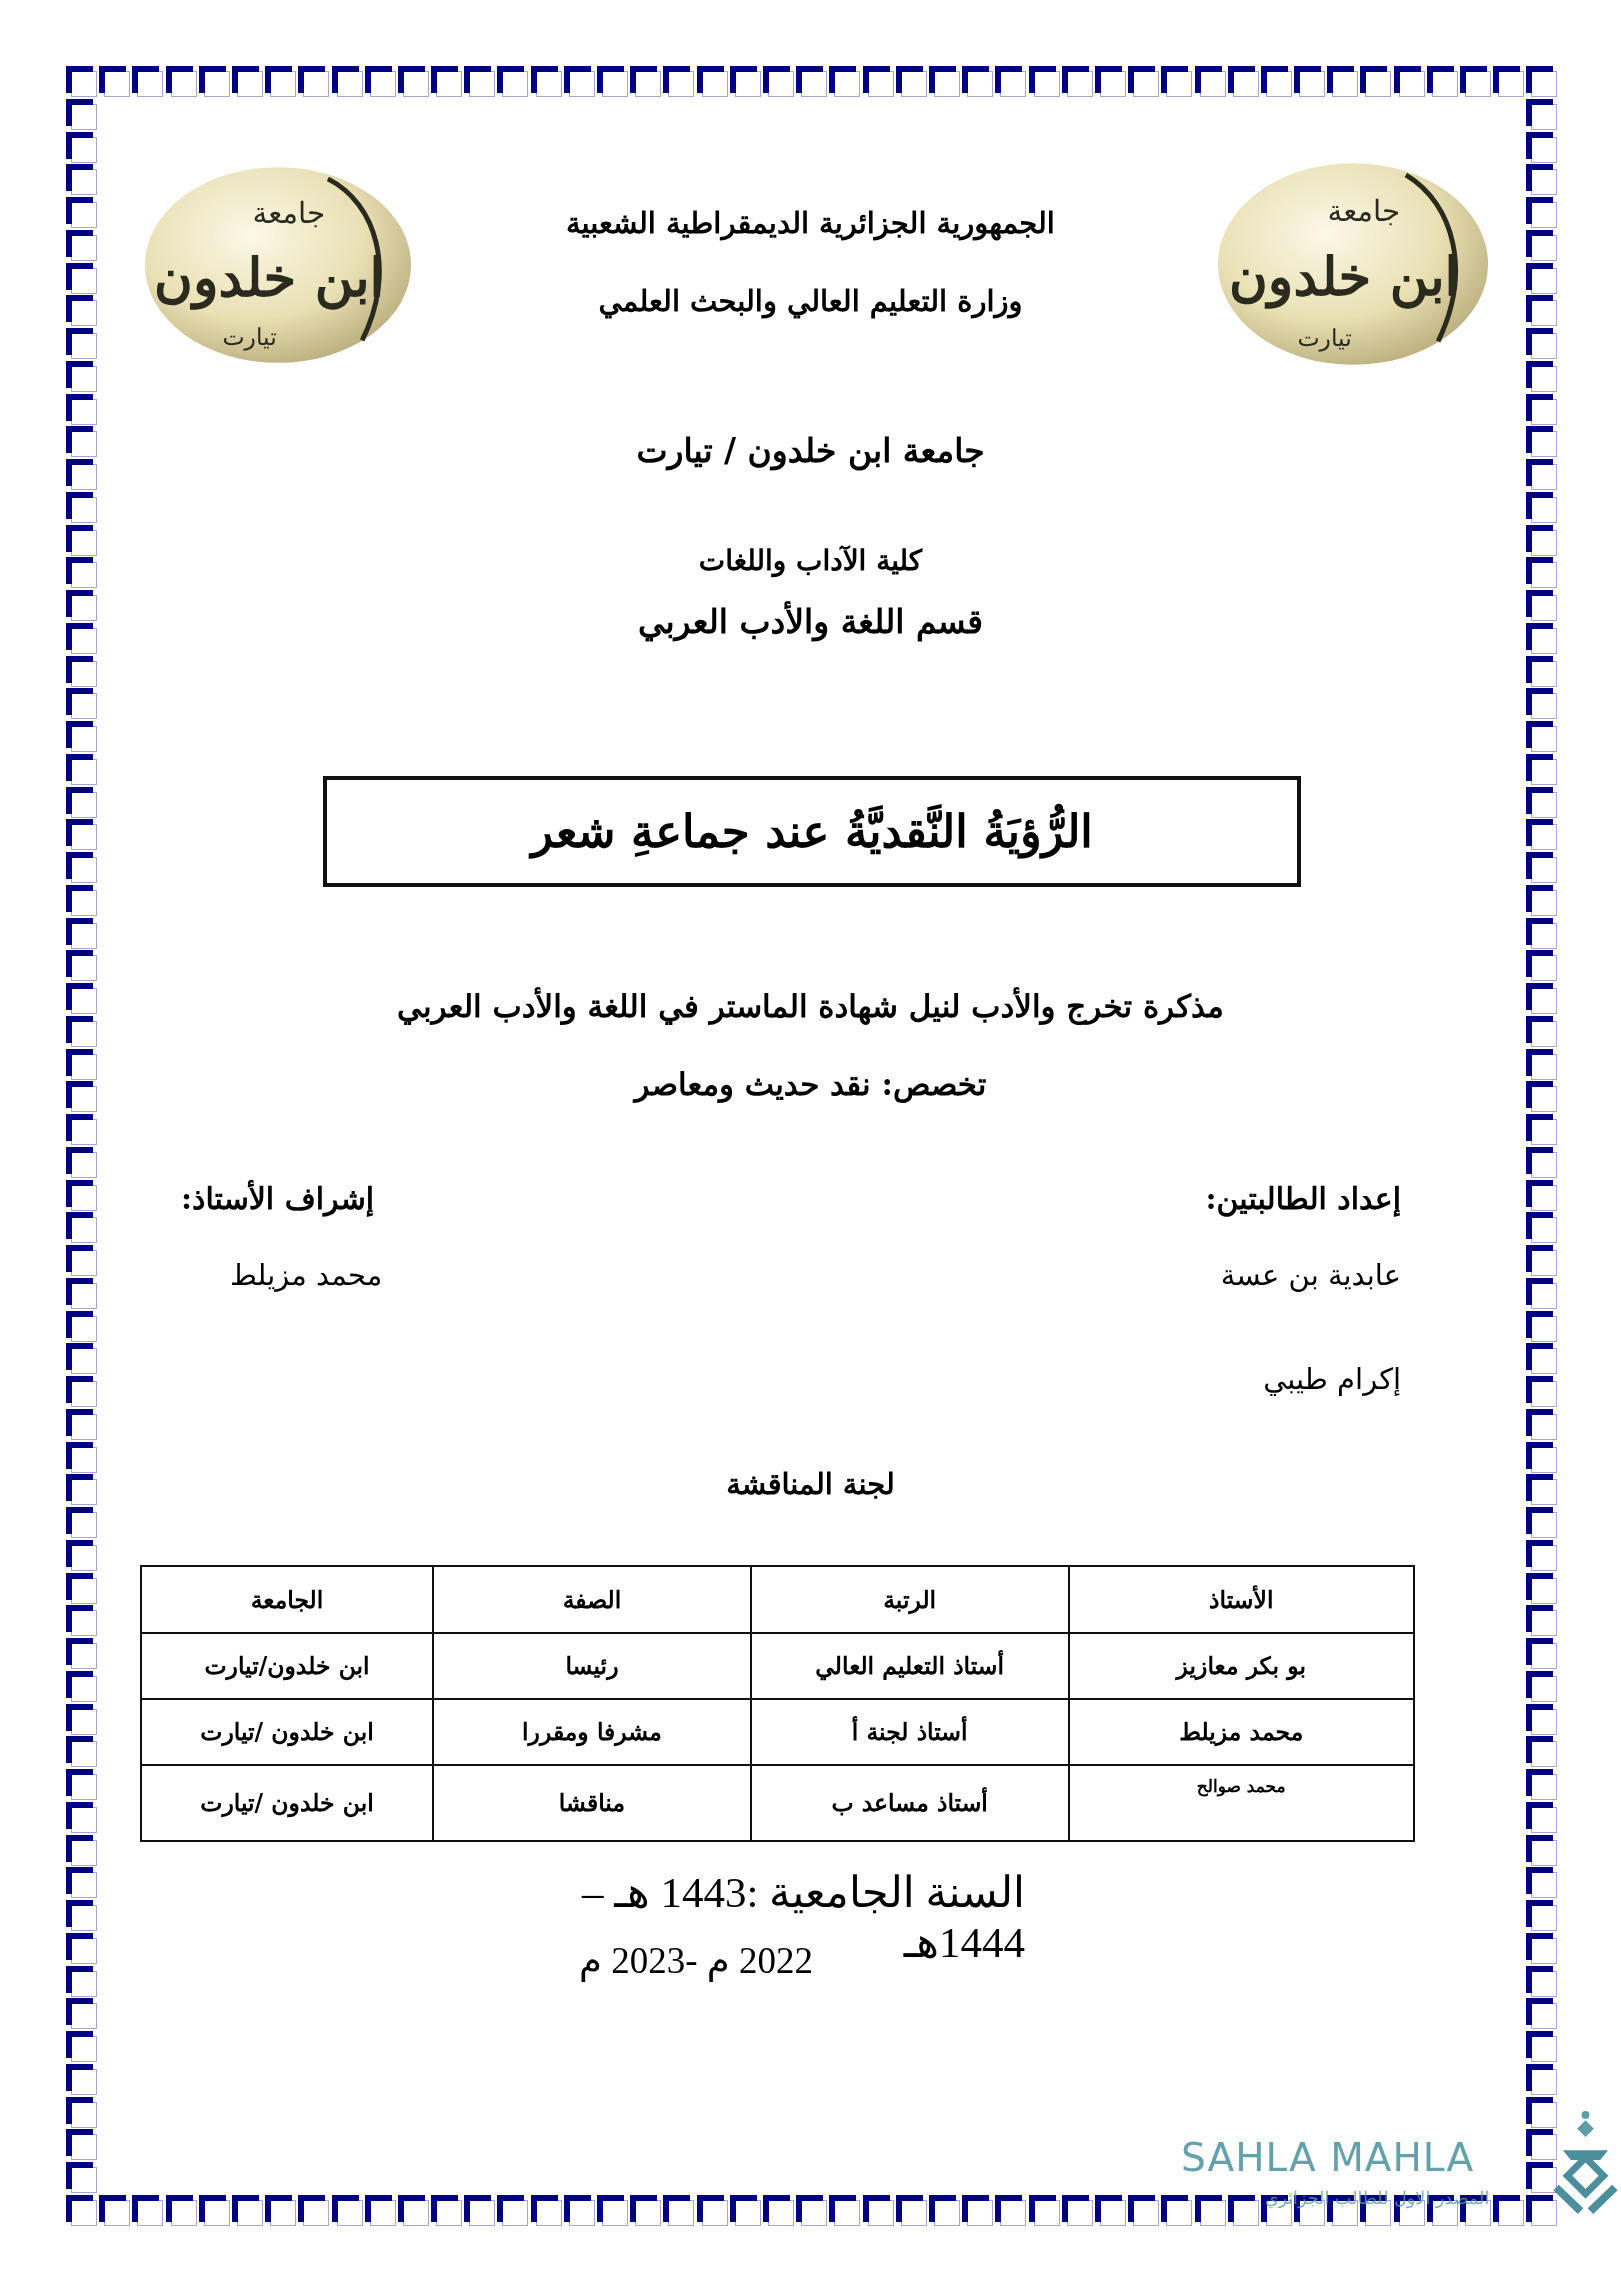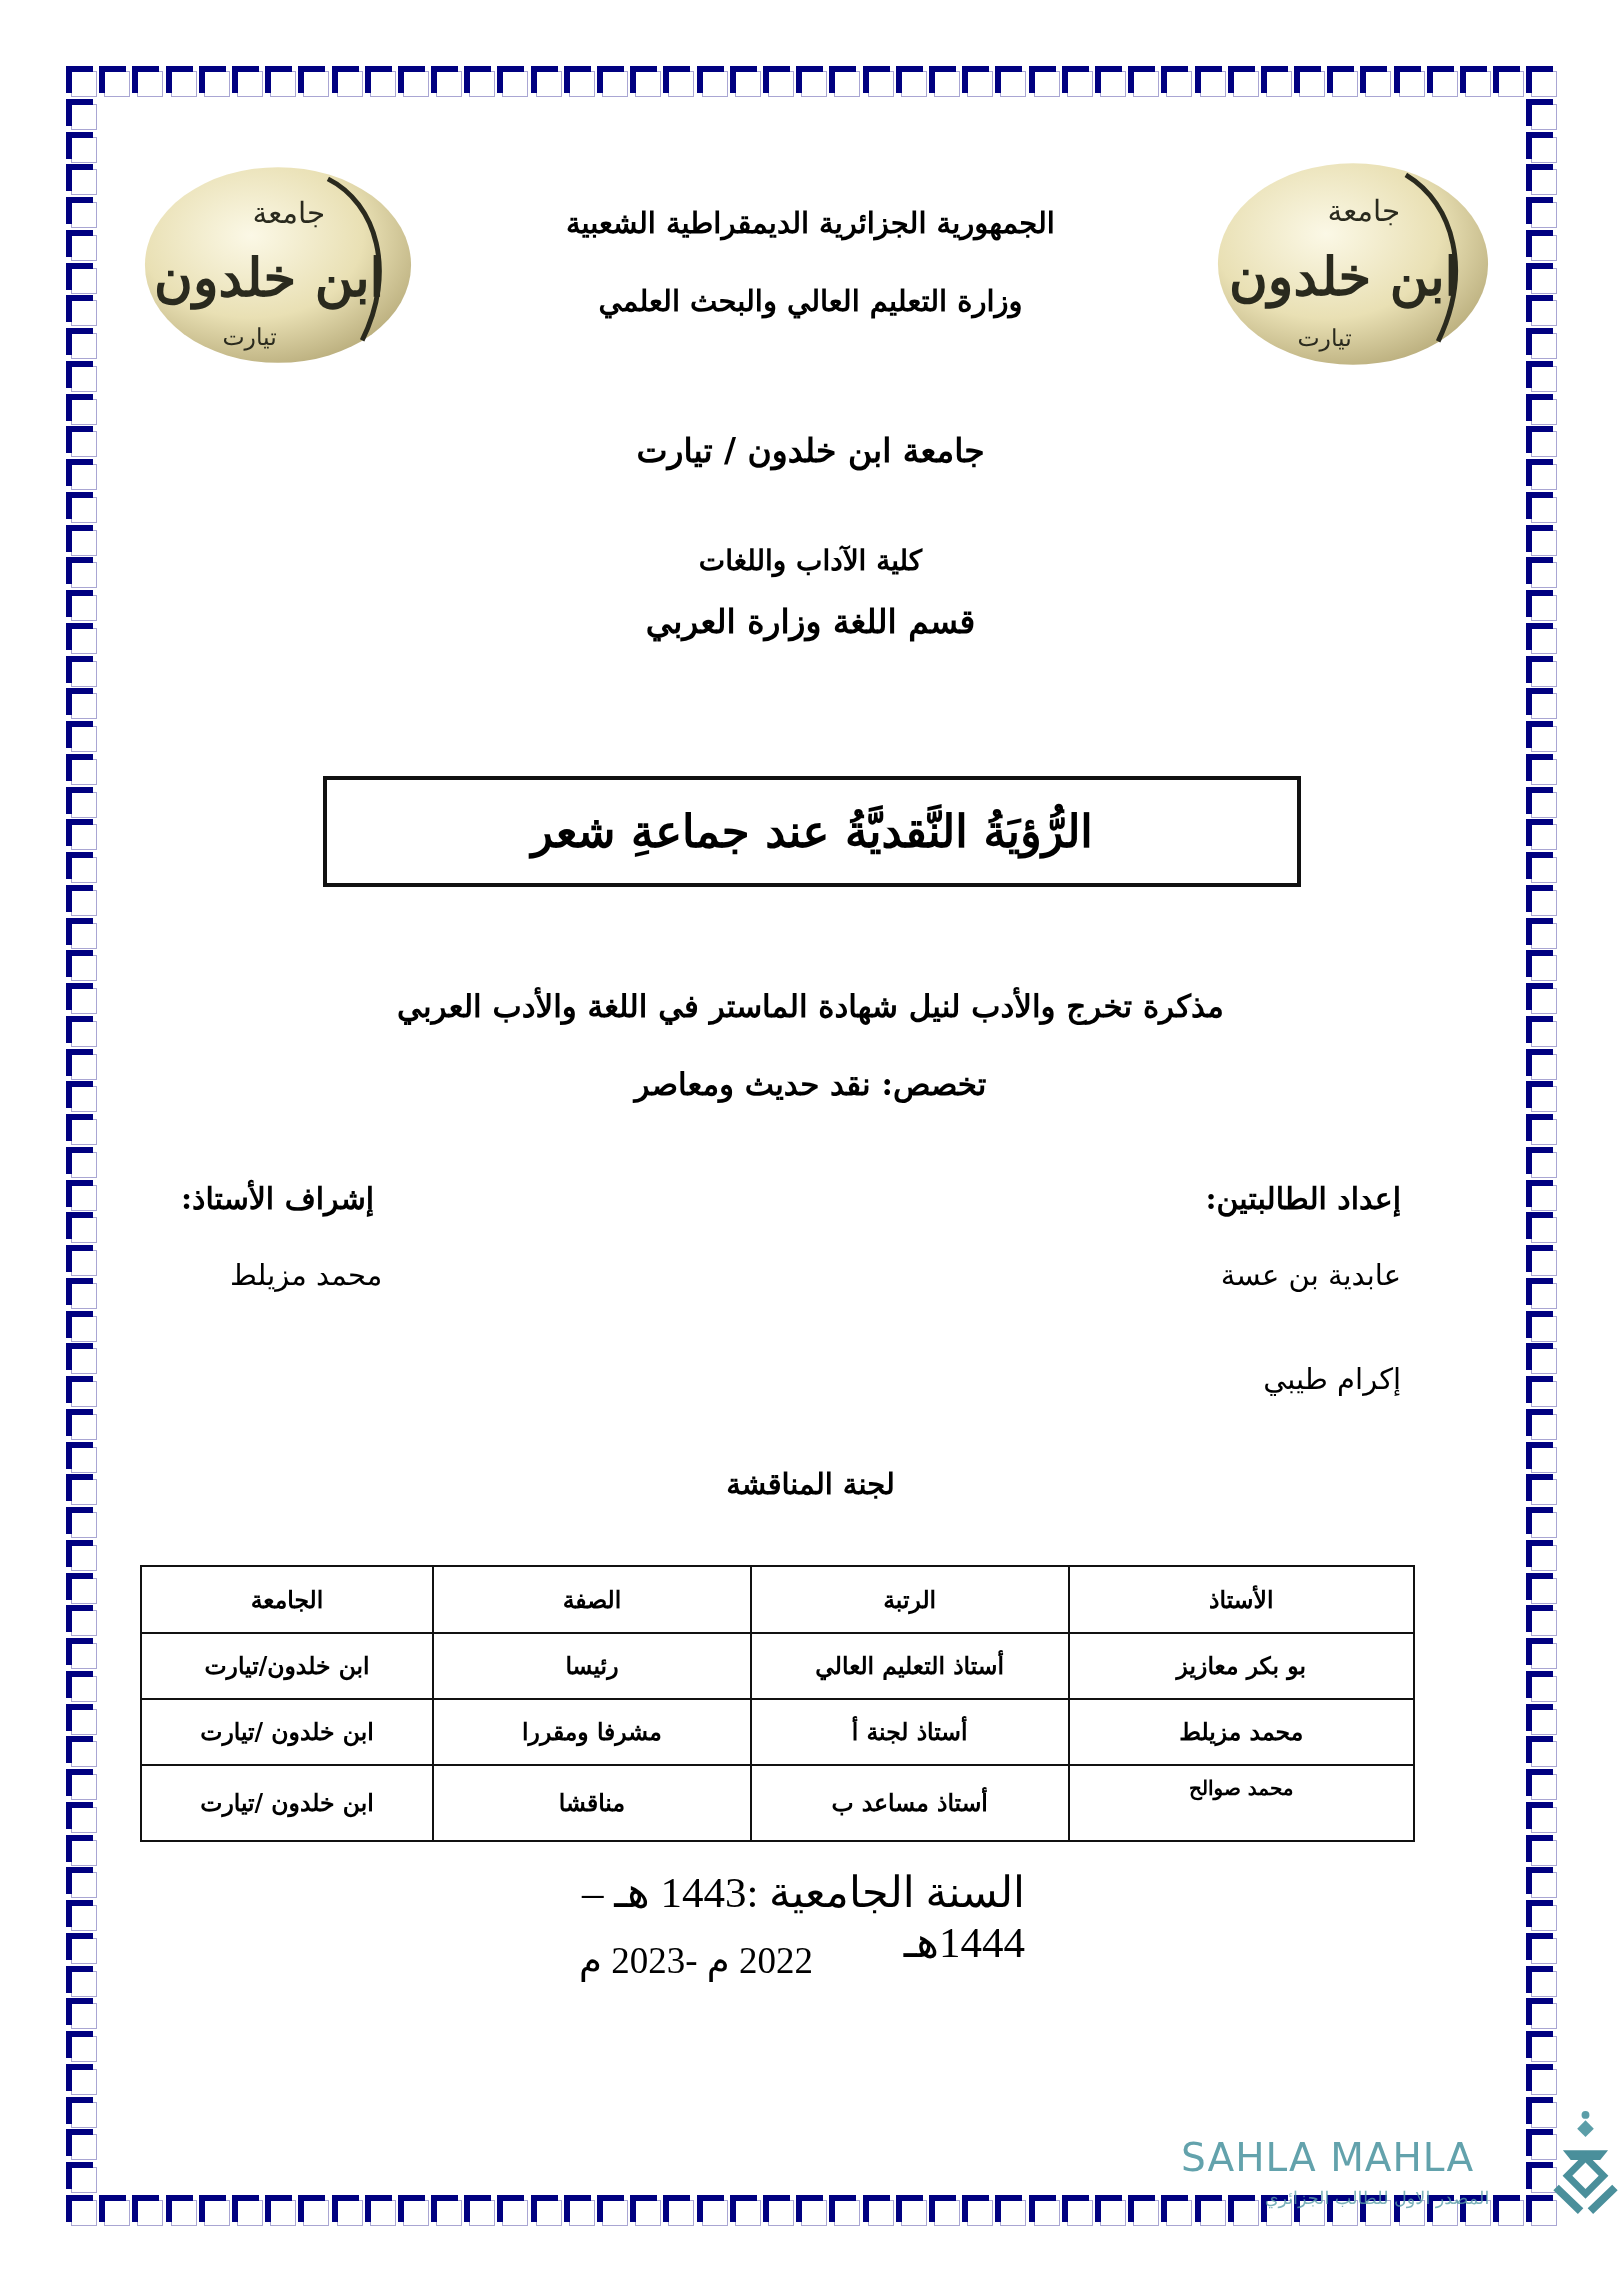--- a/index.html
+++ b/index.html
@@ -12,21 +12,21 @@
   .tile .b{position:absolute;left:4.9px;top:4.9px;width:26.5px;height:26.5px;border:1px solid #a9a6d3;box-sizing:border-box;}
   .center-line{position:absolute;left:0;width:1621px;text-align:center;direction:rtl;}
   .bold{font-weight:bold;}
   .logo{position:absolute;}
   .title-box{position:absolute;left:323px;top:776px;width:978px;height:111px;border:4.9px solid #111;box-sizing:border-box;display:flex;align-items:center;justify-content:center;direction:rtl;}
   .title-box span{font-size:45px;font-weight:bold;}
   table.jury{position:absolute;left:140px;top:1565px;width:1275px;height:258px;border-collapse:collapse;direction:rtl;}
   table.jury td, table.jury th{border:2.9px solid #111;text-align:center;font-size:23.5px;font-weight:bold;padding:0;}
   table.jury th{height:65px;}
   table.jury td{height:64px;}
-  table.jury td.small{font-size:20px;vertical-align:top;padding-top:9.8px;}
+  table.jury td.small{font-size:17px;vertical-align:top;padding-top:9.8px;}
   .watermark{position:absolute;left:1181px;top:2135px;color:#5b9ea8;font-family:"DejaVu Sans",sans-serif;font-size:39px;letter-spacing:1px;opacity:0.95;}
   .watermark-sub{position:absolute;left:1186px;top:2188px;width:382px;text-align:center;color:#5b9ea8;font-size:17.6px;direction:rtl;opacity:0.8;}
 </style>
 </head>
 <body>
 
 <div class="frame" id="frame">
     <div class="tile" style="left: 0px; top: 0px;">
       <div class="b"></div>
       <div class="l"></div>
@@ -1147,21 +1147,21 @@
   <text x="152" y="62" font-size="30" text-anchor="middle" fill="#2a2a1e" font-family="DejaVu Serif, serif">جامعة</text>
   <text x="132" y="138" font-size="54" font-weight="bold" text-anchor="middle" fill="#2a2a1e" font-family="DejaVu Serif, serif">ابن خلدون</text>
   <text x="112" y="190" font-size="24" text-anchor="middle" fill="#2a2a1e" font-family="DejaVu Serif, serif">تيارت</text>
 </svg>
 
 <div class="center-line bold" style="top:206px;font-size:29px;">الجمهورية الجزائرية الديمقراطية الشعبية</div>
 <div class="center-line bold" style="top:284px;font-size:29px;">وزارة التعليم العالي والبحث العلمي</div>
 
 <div class="center-line bold" style="top:431px;font-size:33px;">جامعة ابن خلدون / تيارت</div>
 <div class="center-line bold" style="top:544px;font-size:28px;">كلية الآداب واللغات</div>
-<div class="center-line bold" style="top:602px;font-size:33px;">قسم اللغة وزارة العربي</div>
+<div class="center-line bold" style="top:602px;font-size:33px;">قسم اللغة والأدب العربي</div>
 
 <div class="title-box">
   <span>الرُّؤيَةُ النَّقديَّةُ عند جماعةِ شعر</span>
 </div>
 
 <div class="center-line bold" style="top:988px;font-size:31px;">مذكرة  تخرج والأدب لنيل شهادة الماستر في اللغة والأدب العربي</div>
 <div class="center-line bold" style="top:1066px;font-size:31px;">تخصص: نقد حديث ومعاصر</div>
 
 <div class="abs bold" style="right:220px;top:1181px;font-size:30px;direction:rtl;">إعداد الطالبتين:</div>
 <div class="abs" style="right:220px;top:1258px;font-size:29px;direction:rtl;">عابدية بن عسة</div>

